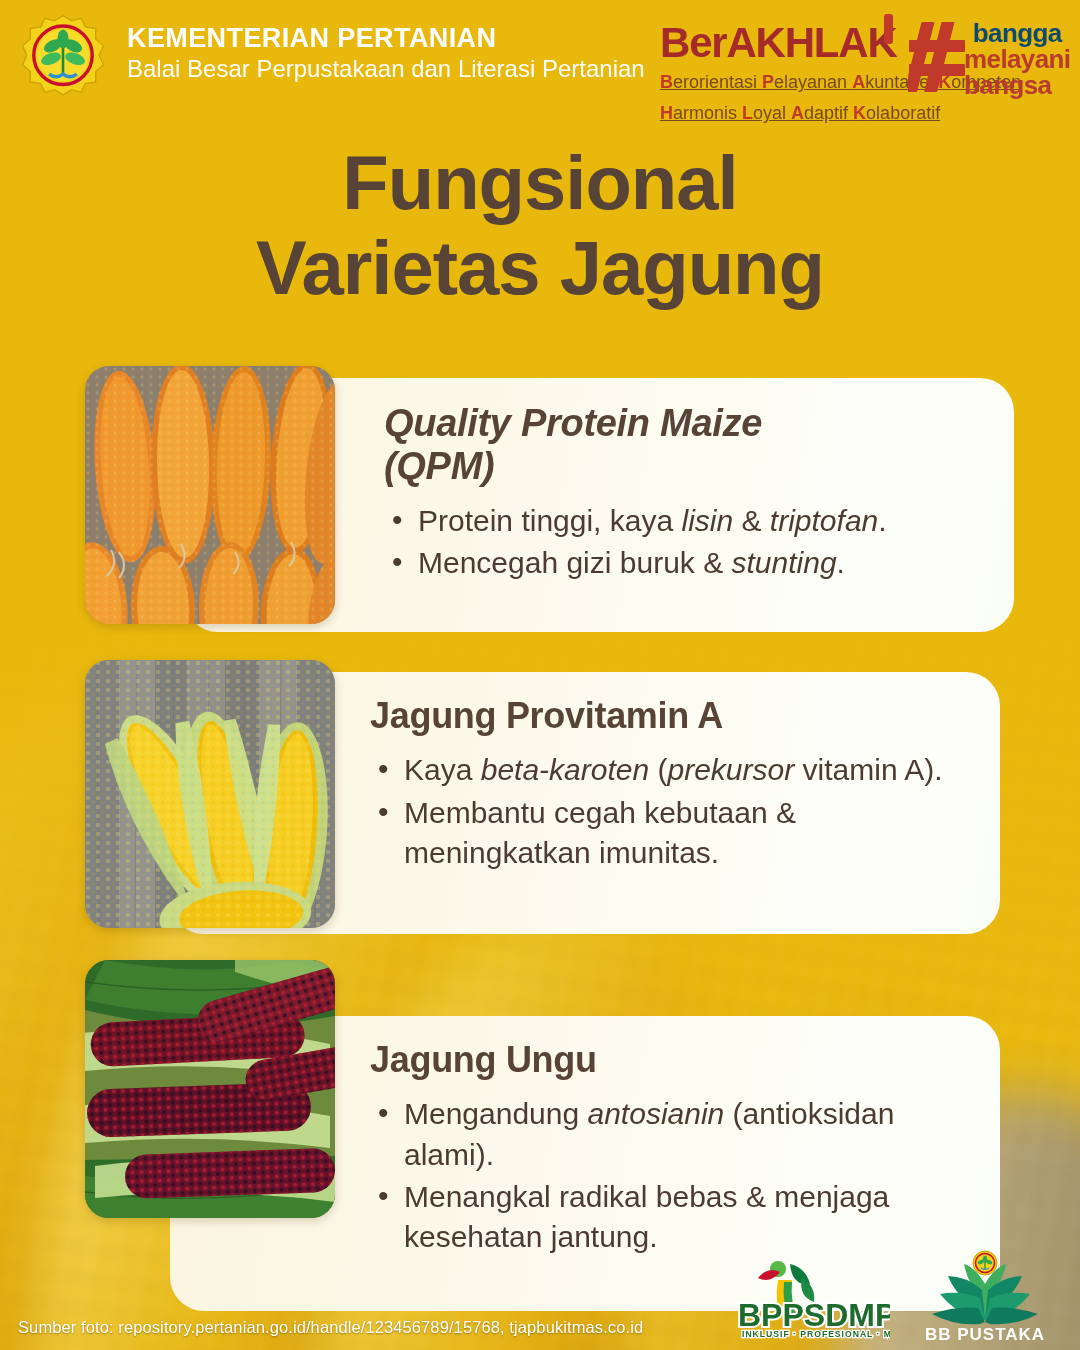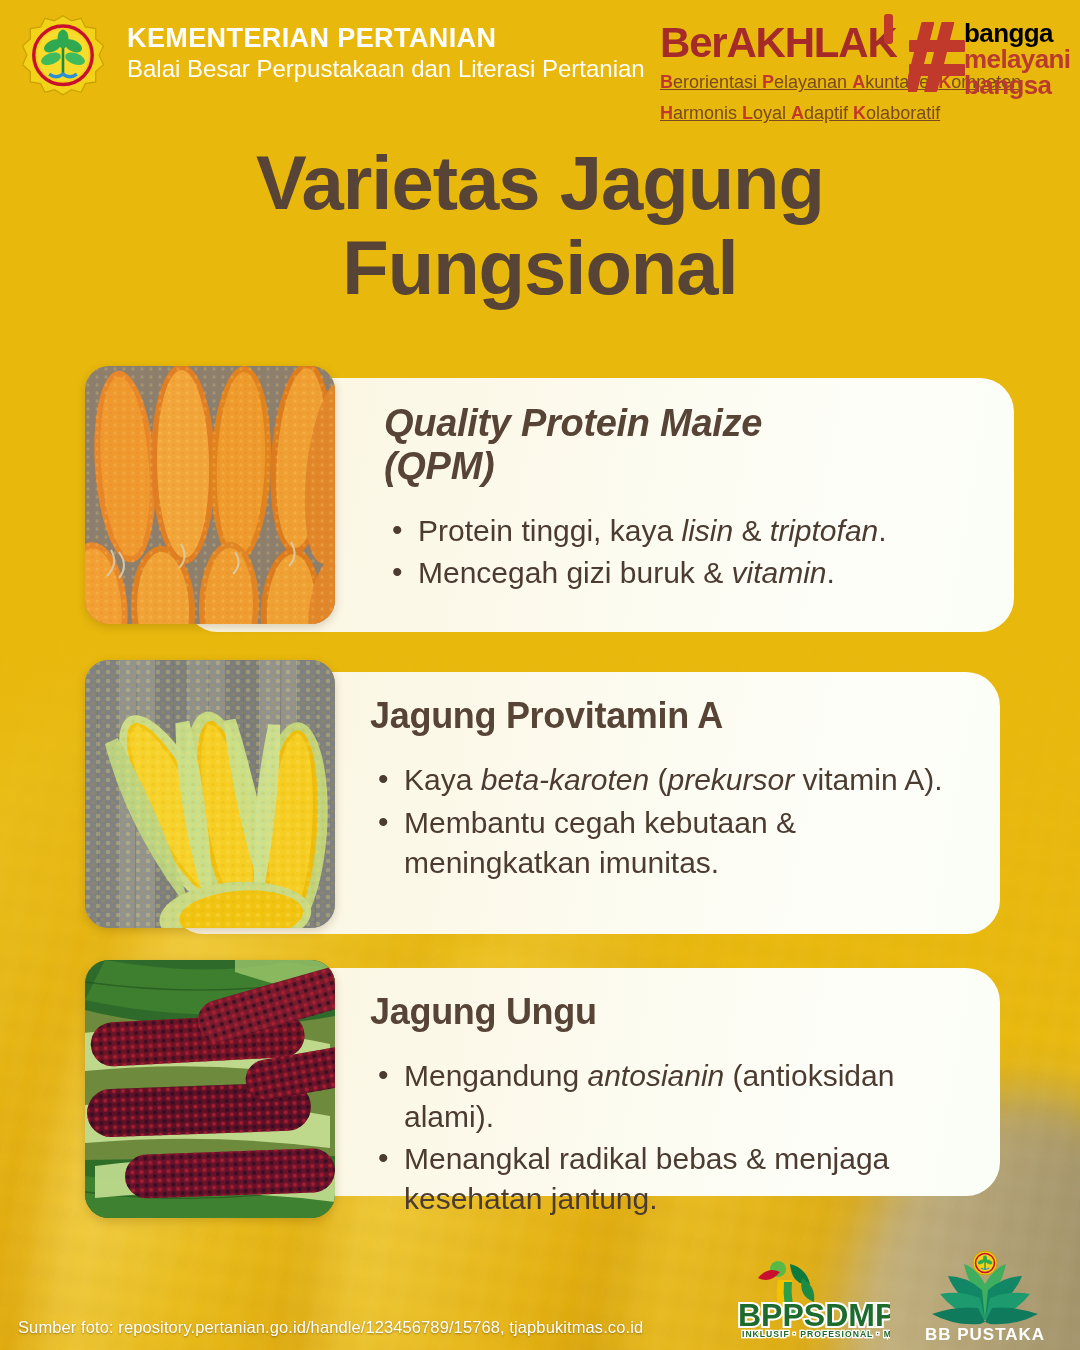--- a/index.html
+++ b/index.html
@@ -69,50 +69,50 @@
     position:absolute; right:-8px; top:-8px; width:9px; height:30px;
     background:#C0392B; transform:rotate(18deg) skewX(-6px); border-radius:3px;
   }
   .berakhlak-tag { margin-top:8px; font-size:18px; line-height:1.28; color:#7A4A1E; white-space:nowrap;text-decoration:underline; }
   .berakhlak-tag b { color:#C0392B; font-weight:bold; }
 
   .bangga { position:absolute; left:908px; top:18px; width:160px; height:80px; }
   .bangga-hash { position:absolute; left:0; top:2px; width:58px; height:74px; }
   .bangga-words { position:absolute; left:56px; top:2px; line-height:1.0; }
   .bangga-words div { font-size:26px; font-weight:bold; letter-spacing:-.6px; }
-  .bw1 { color:#000000; }
+  .bw1 { color:#0c4a6e;text-align:center; }
   .bw2 { color:#B93A2E; }
   .bw3 { color:#B93A2E; }
 
   
   .page-title {
     position:absolute; z-index:5; left:0; top:140px; width:1080px;
     text-align:center; color:#574436;
     font-size:76px; font-weight:bold; line-height:1.12; letter-spacing:-1px;
   }
 
   
   .card {
     position:absolute; z-index:4;
     background:linear-gradient(100deg,#FBF5DF 0%,#FCF9EA 38%,#FDFEF8 78%,#FBFEF6 100%);
     border-radius:34px;
   }
   .card-1 { left:184px; top:378px; width:830px; height:254px; }
   .card-2 { left:170px; top:672px; width:830px; height:262px; }
-  .card-3 { left:170px; top:968px; width:830px; height:228px; }
+  .card-3 { left:170px; top:1016px; width:830px; height:295px; }
 
   .card-body { position:absolute; left:200px; right:26px; top:24px; }
 
   .card-heading {
     color:#574436; font-weight:bold; line-height:1.12; letter-spacing:-.3px;
   }
   .h-italic { font-style:italic; font-size:38px; }
   .h-plain  { font-size:36px; }
 
-  .bullets { list-style:none; margin-top:24px; }
+  .bullets { list-style:none; margin-top:14px; }
   .bullets li {
     position:relative; padding-left:34px; color:#4C3B30;
     font-size:30px; line-height:1.34; margin-bottom:2px;
   }
   .bullets li::before {
     content:"•"; position:absolute; left:8px; top:-1px;
     font-size:30px; color:#4C3B30;
   }
   .bullets i { font-style:italic; }
 
@@ -201,33 +201,33 @@
     </div>
     <div class="bangga-words">
       <div class="bw1">bangga</div>
       <div class="bw2">melayani</div>
       <div class="bw3">bangsa</div>
     </div>
   </div>
 </div>
 
 <div class="page-title">
+  <div>Fungsional</div>
   <div>Varietas Jagung</div>
-  <div>Fungsional</div>
 </div>
 
 <div class="card card-1">
   <div class="card-body">
     <div class="card-heading h-italic">
       <div>Quality Protein Maize</div>
       <div>(QPM)</div>
     </div>
     <ul class="bullets">
       <li>Protein tinggi, kaya <i>lisin</i> &amp; <i>triptofan</i>.</li>
-      <li>Mencegah gizi buruk &amp; <i>vitamin</i>.</li>
+      <li>Mencegah gizi buruk &amp; <i>stunting</i>.</li>
     </ul>
   </div>
 </div>
 
 <div class="photo photo-1">
   <svg viewBox="0 0 250 258" preserveAspectRatio="none">
     <rect width="250" height="258" fill="#8C7F6E"></rect>
     <g>
       <g transform="translate(8,0) rotate(-4 40 100)">
         <ellipse cx="32" cy="100" rx="30" ry="96" fill="#E8862A"></ellipse>

